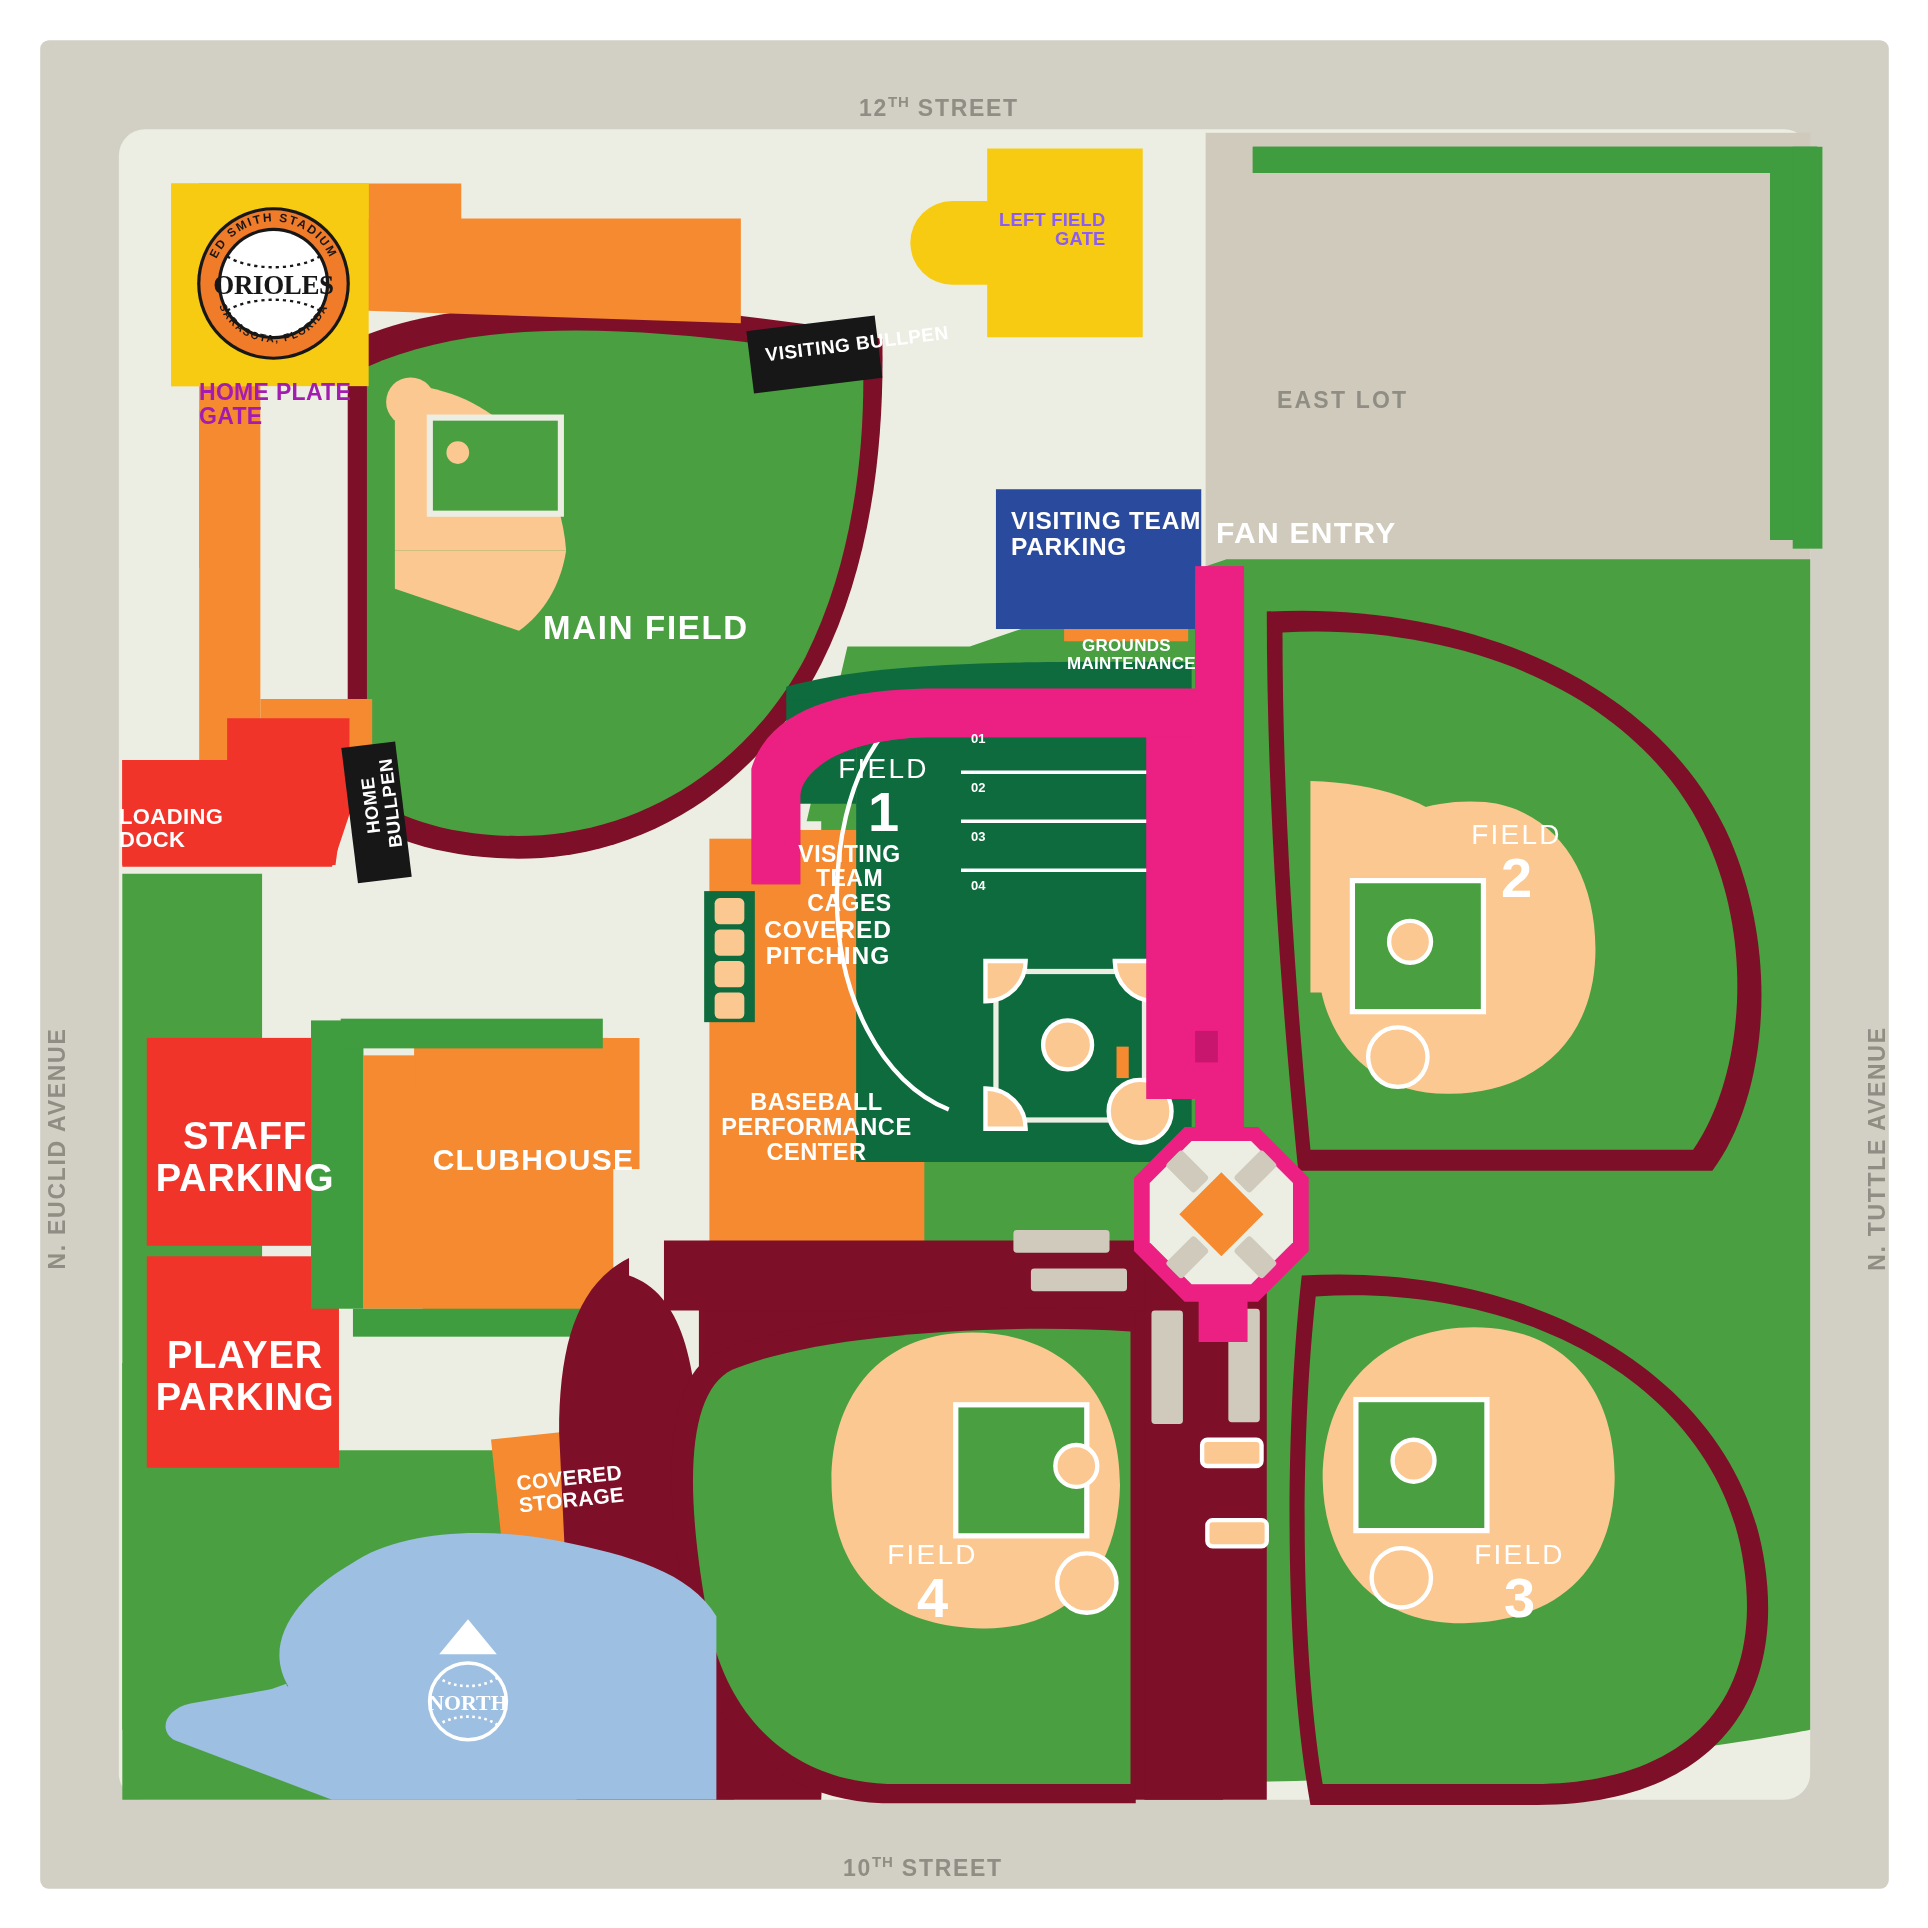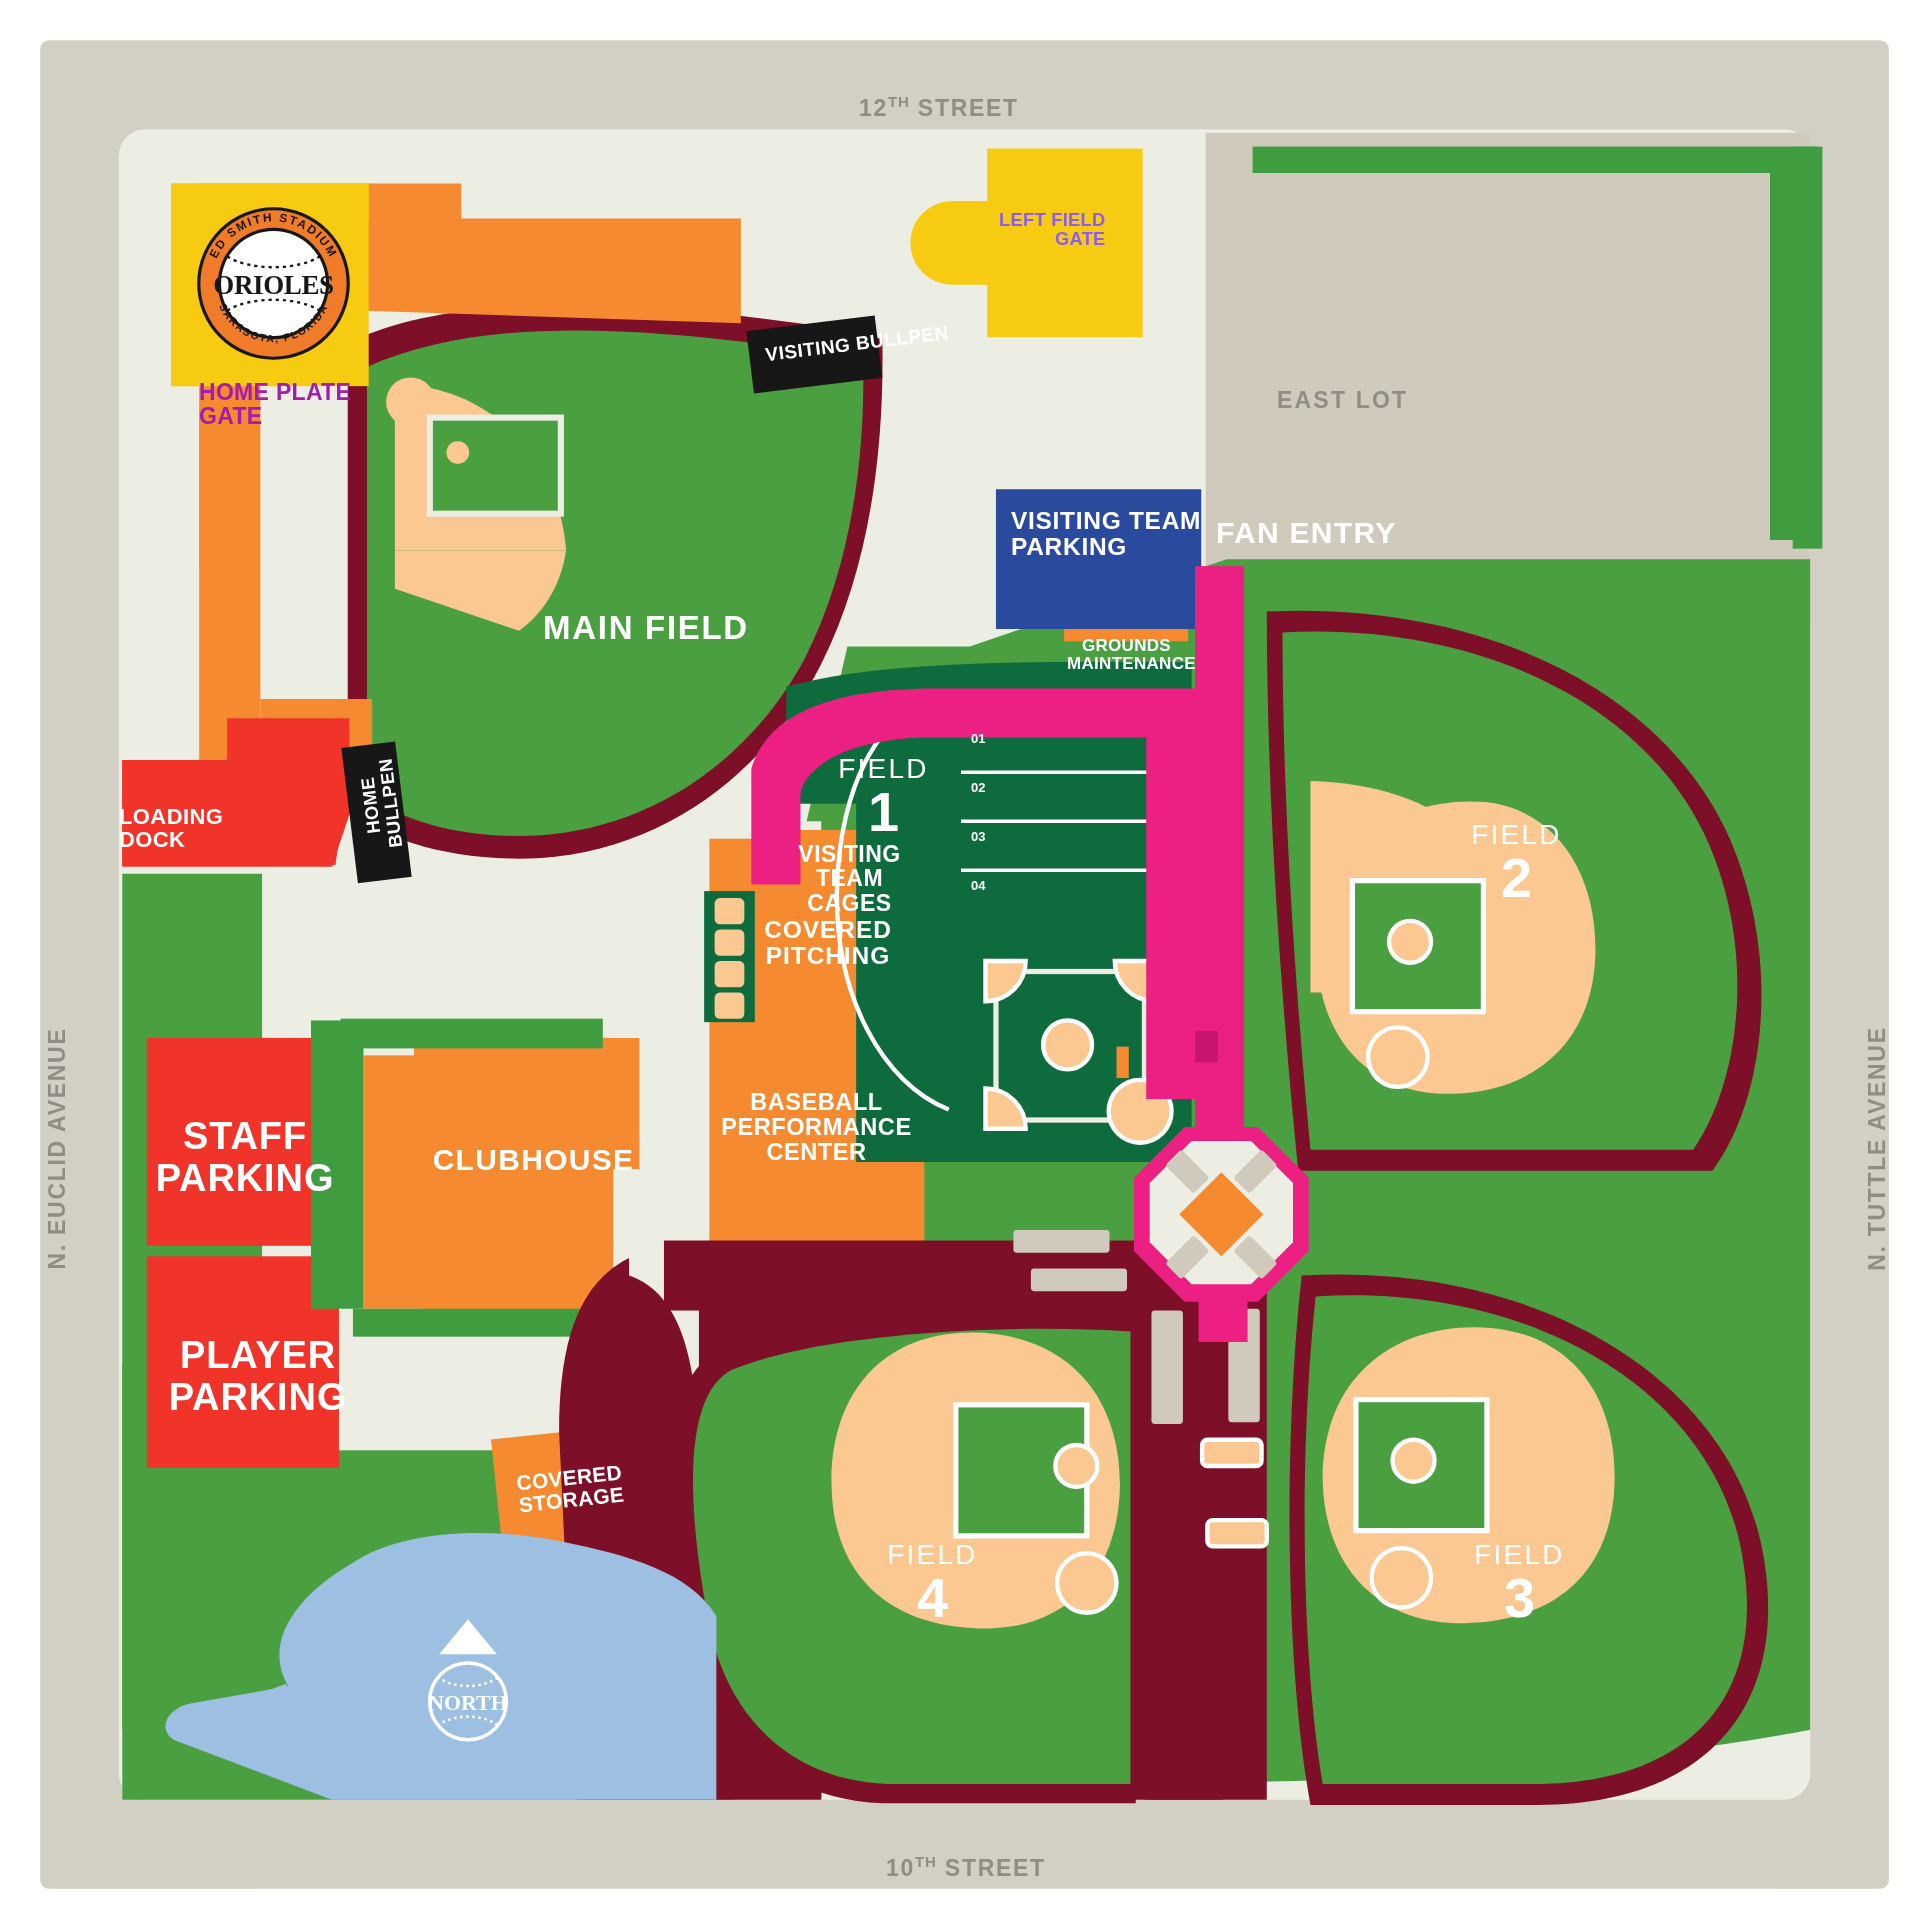--- a/index.html
+++ b/index.html
@@ -177,21 +177,21 @@
     <g transform="rotate(-7 930 405)">
       <rect x="858" y="370" width="148" height="72" fill="#171717"></rect>
     </g>
 
     <rect x="1278" y="1198" width="14" height="36" fill="#f58a30"></rect>
   </svg>
 
   <div class="street" style="left:859px;top:93px;">
     <span>12</span><sup style="font-size:15px;letter-spacing:0.9px;">TH</sup><span> STREET</span>
   </div>
-  <div class="street" style="left:886px;top:1853px;">
+  <div class="street" style="left:843px;top:1853px;">
     <span>10</span><sup style="font-size:15px;letter-spacing:0.9px;">TH</sup><span> STREET</span>
   </div>
   <div class="street" style="left:-152px;top:1135px;width:419px;text-align:center;transform:rotate(-90deg);">N. EUCLID AVENUE</div>
   <div class="street" style="left:1668px;top:1135px;width:419px;text-align:center;transform:rotate(-90deg);">N. TUTTLE AVENUE</div>
 
   <div class="street" style="left:1277px;top:387px;letter-spacing:2.2px;">EAST LOT</div>
 
   <div class="lbl" style="left:1216px;top:517px;font-size:30px;letter-spacing:1.3px;">FAN ENTRY</div>
 
   <div class="lbl" style="left:489px;top:611px;width:314px;font-size:33px;letter-spacing:1.7px;">MAIN FIELD</div>
@@ -225,21 +225,21 @@
 
   <div class="blk" style="left:765px;top:334px;transform:rotate(-7deg);text-align:left;">VISITING
 BULLPEN</div>
   <div class="blk" style="left:311px;top:784px;transform:rotate(-97deg);width:140px;text-align:center;font-size:18.3px;">HOME
 BULLPEN</div>
 
   <div class="lbl" style="left:1011px;top:508px;text-align:left;font-size:24.5px;letter-spacing:0.7px;">VISITING TEAM
 PARKING</div>
   <div class="lbl bigred" style="left:147px;top:1116px;width:196px;">STAFF
 PARKING</div>
-  <div class="lbl bigred" style="left:160px;top:1335px;width:196px;">PLAYER
+  <div class="lbl bigred" style="left:147px;top:1335px;width:196px;">PLAYER
 PARKING</div>
 
   <div class="lbl" style="left:363px;top:1144px;width:245px;font-size:30px;letter-spacing:1.3px;padding-left:48px;">CLUBHOUSE</div>
   <div class="lbl" style="left:709px;top:1090px;width:215px;font-size:23.6px;letter-spacing:0.5px;">BASEBALL
 PERFORMANCE
 CENTER</div>
   <div class="lbl" style="left:732px;top:917px;width:192px;font-size:24.5px;letter-spacing:0.9px;">COVERED
 PITCHING</div>
   <div class="lbl small" style="left:777px;top:842px;width:145px;">VISITING
 TEAM CAGES</div>

